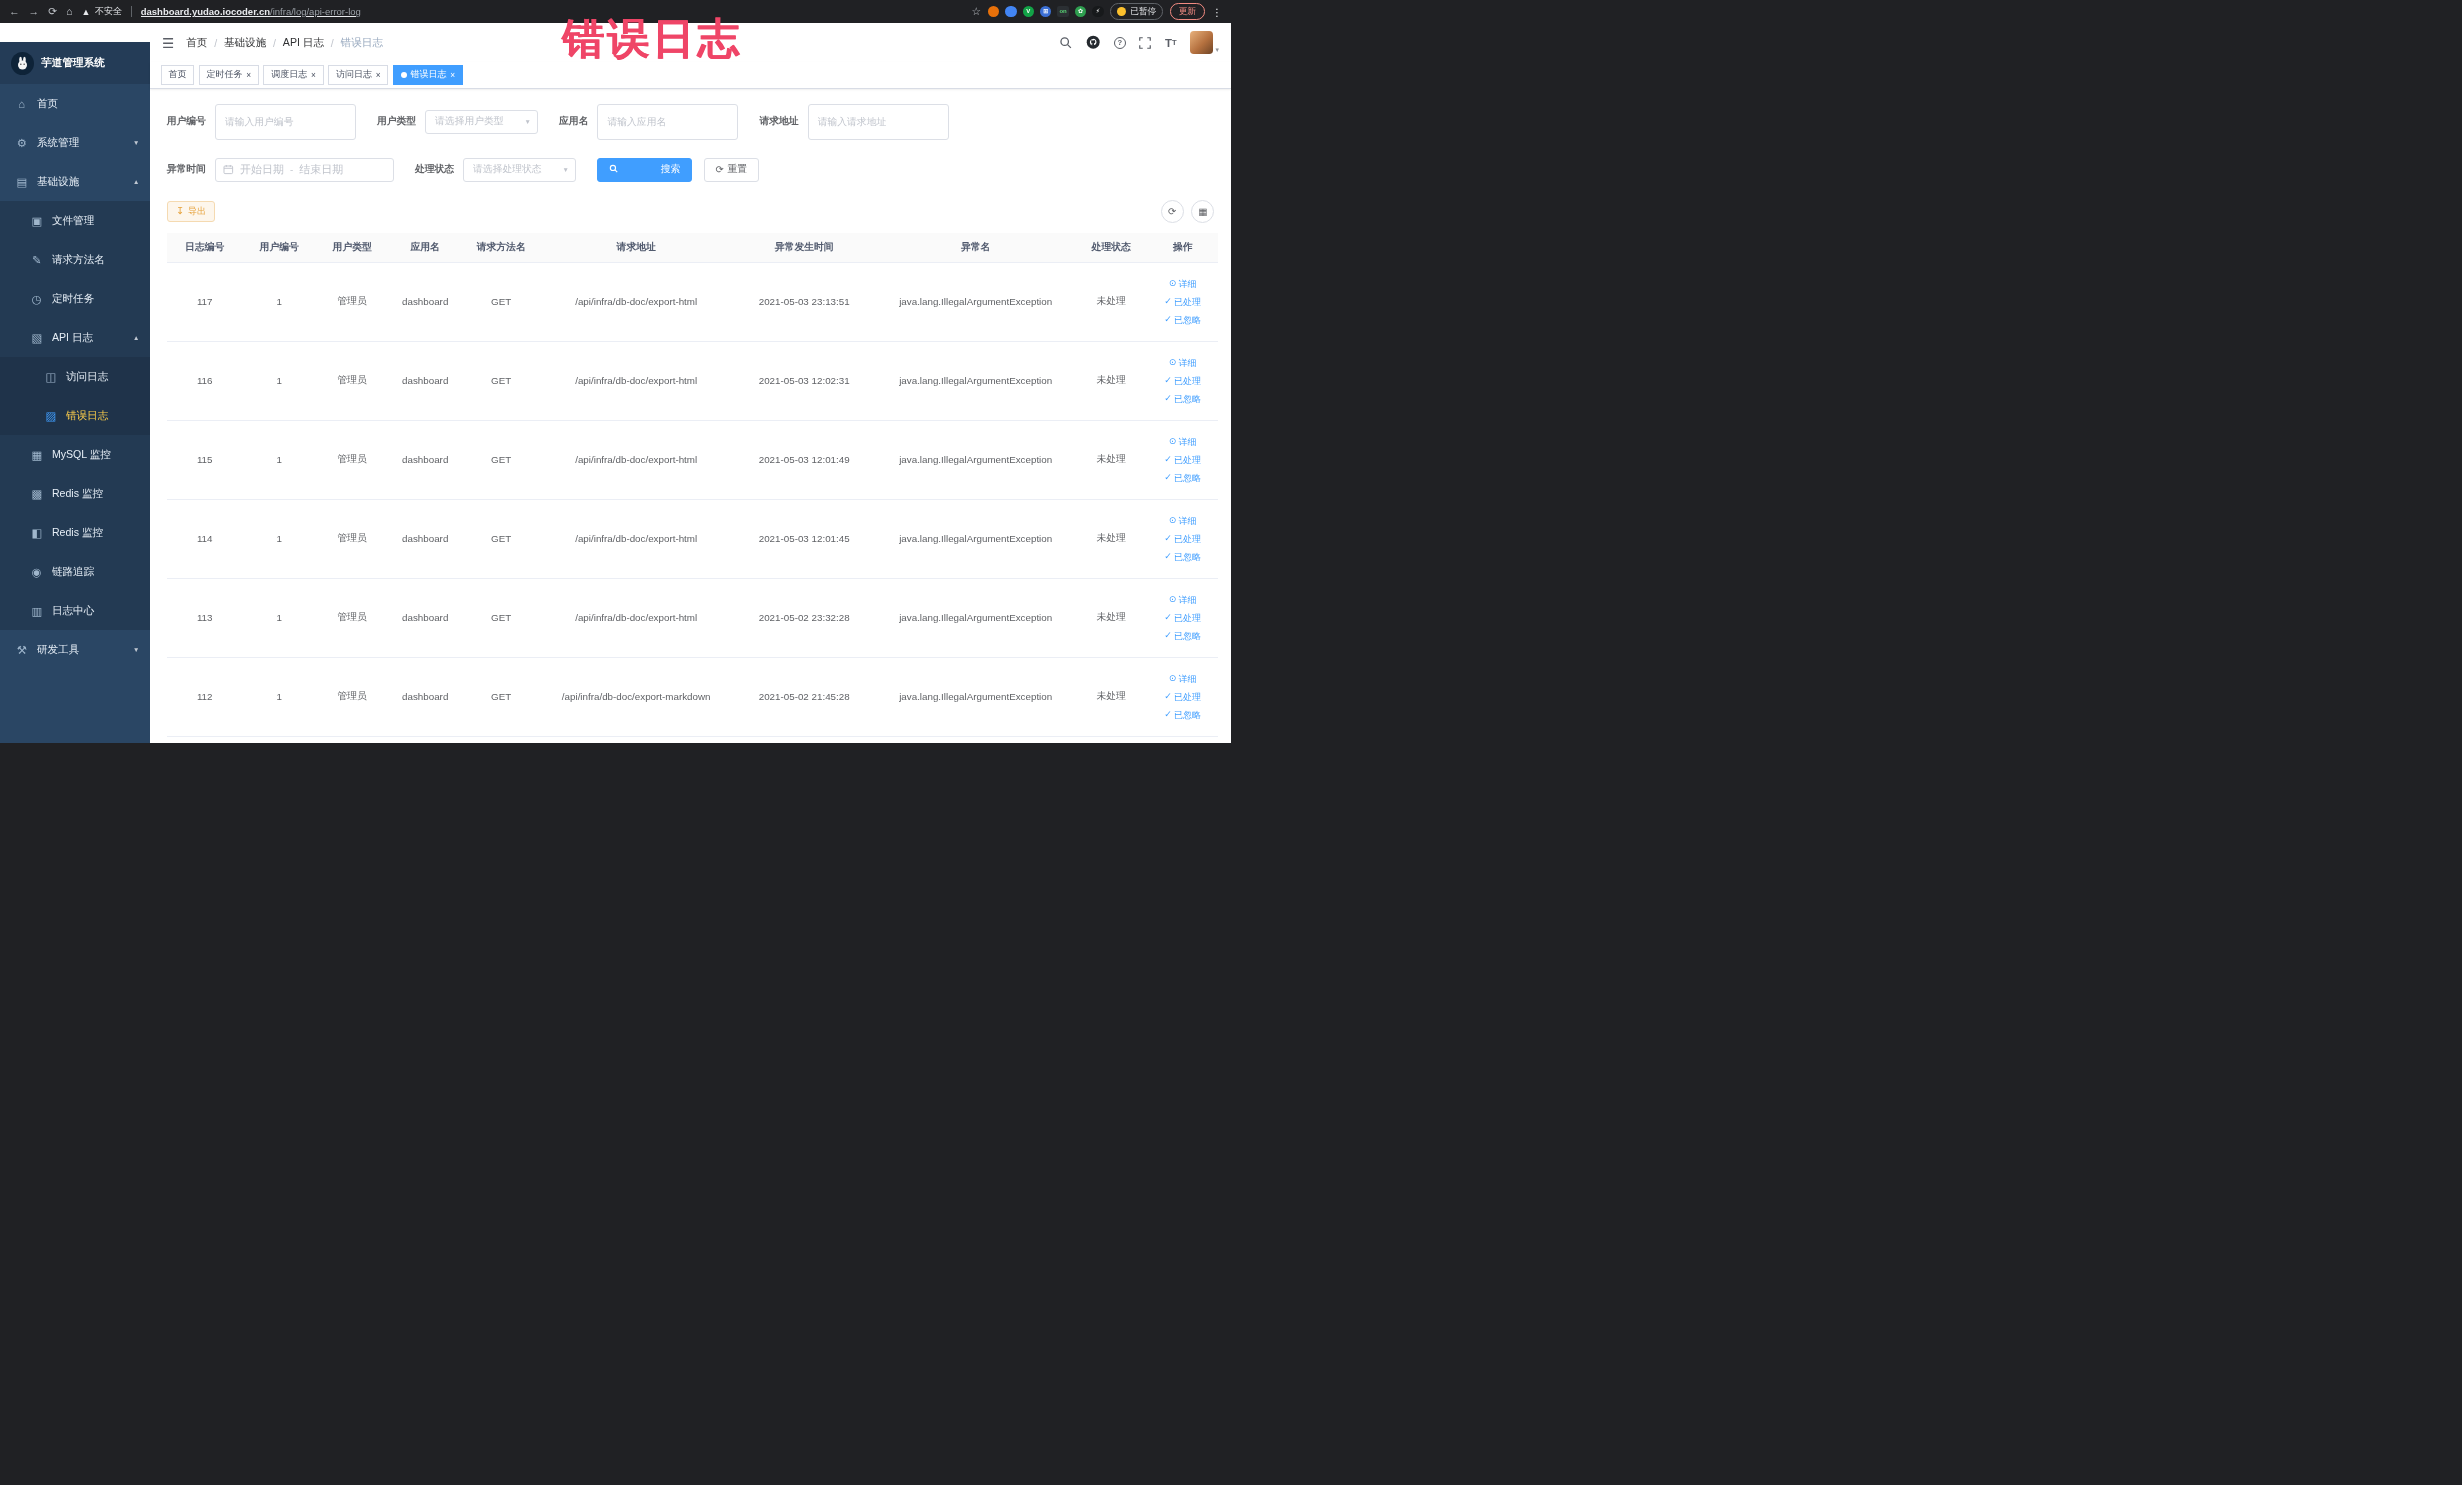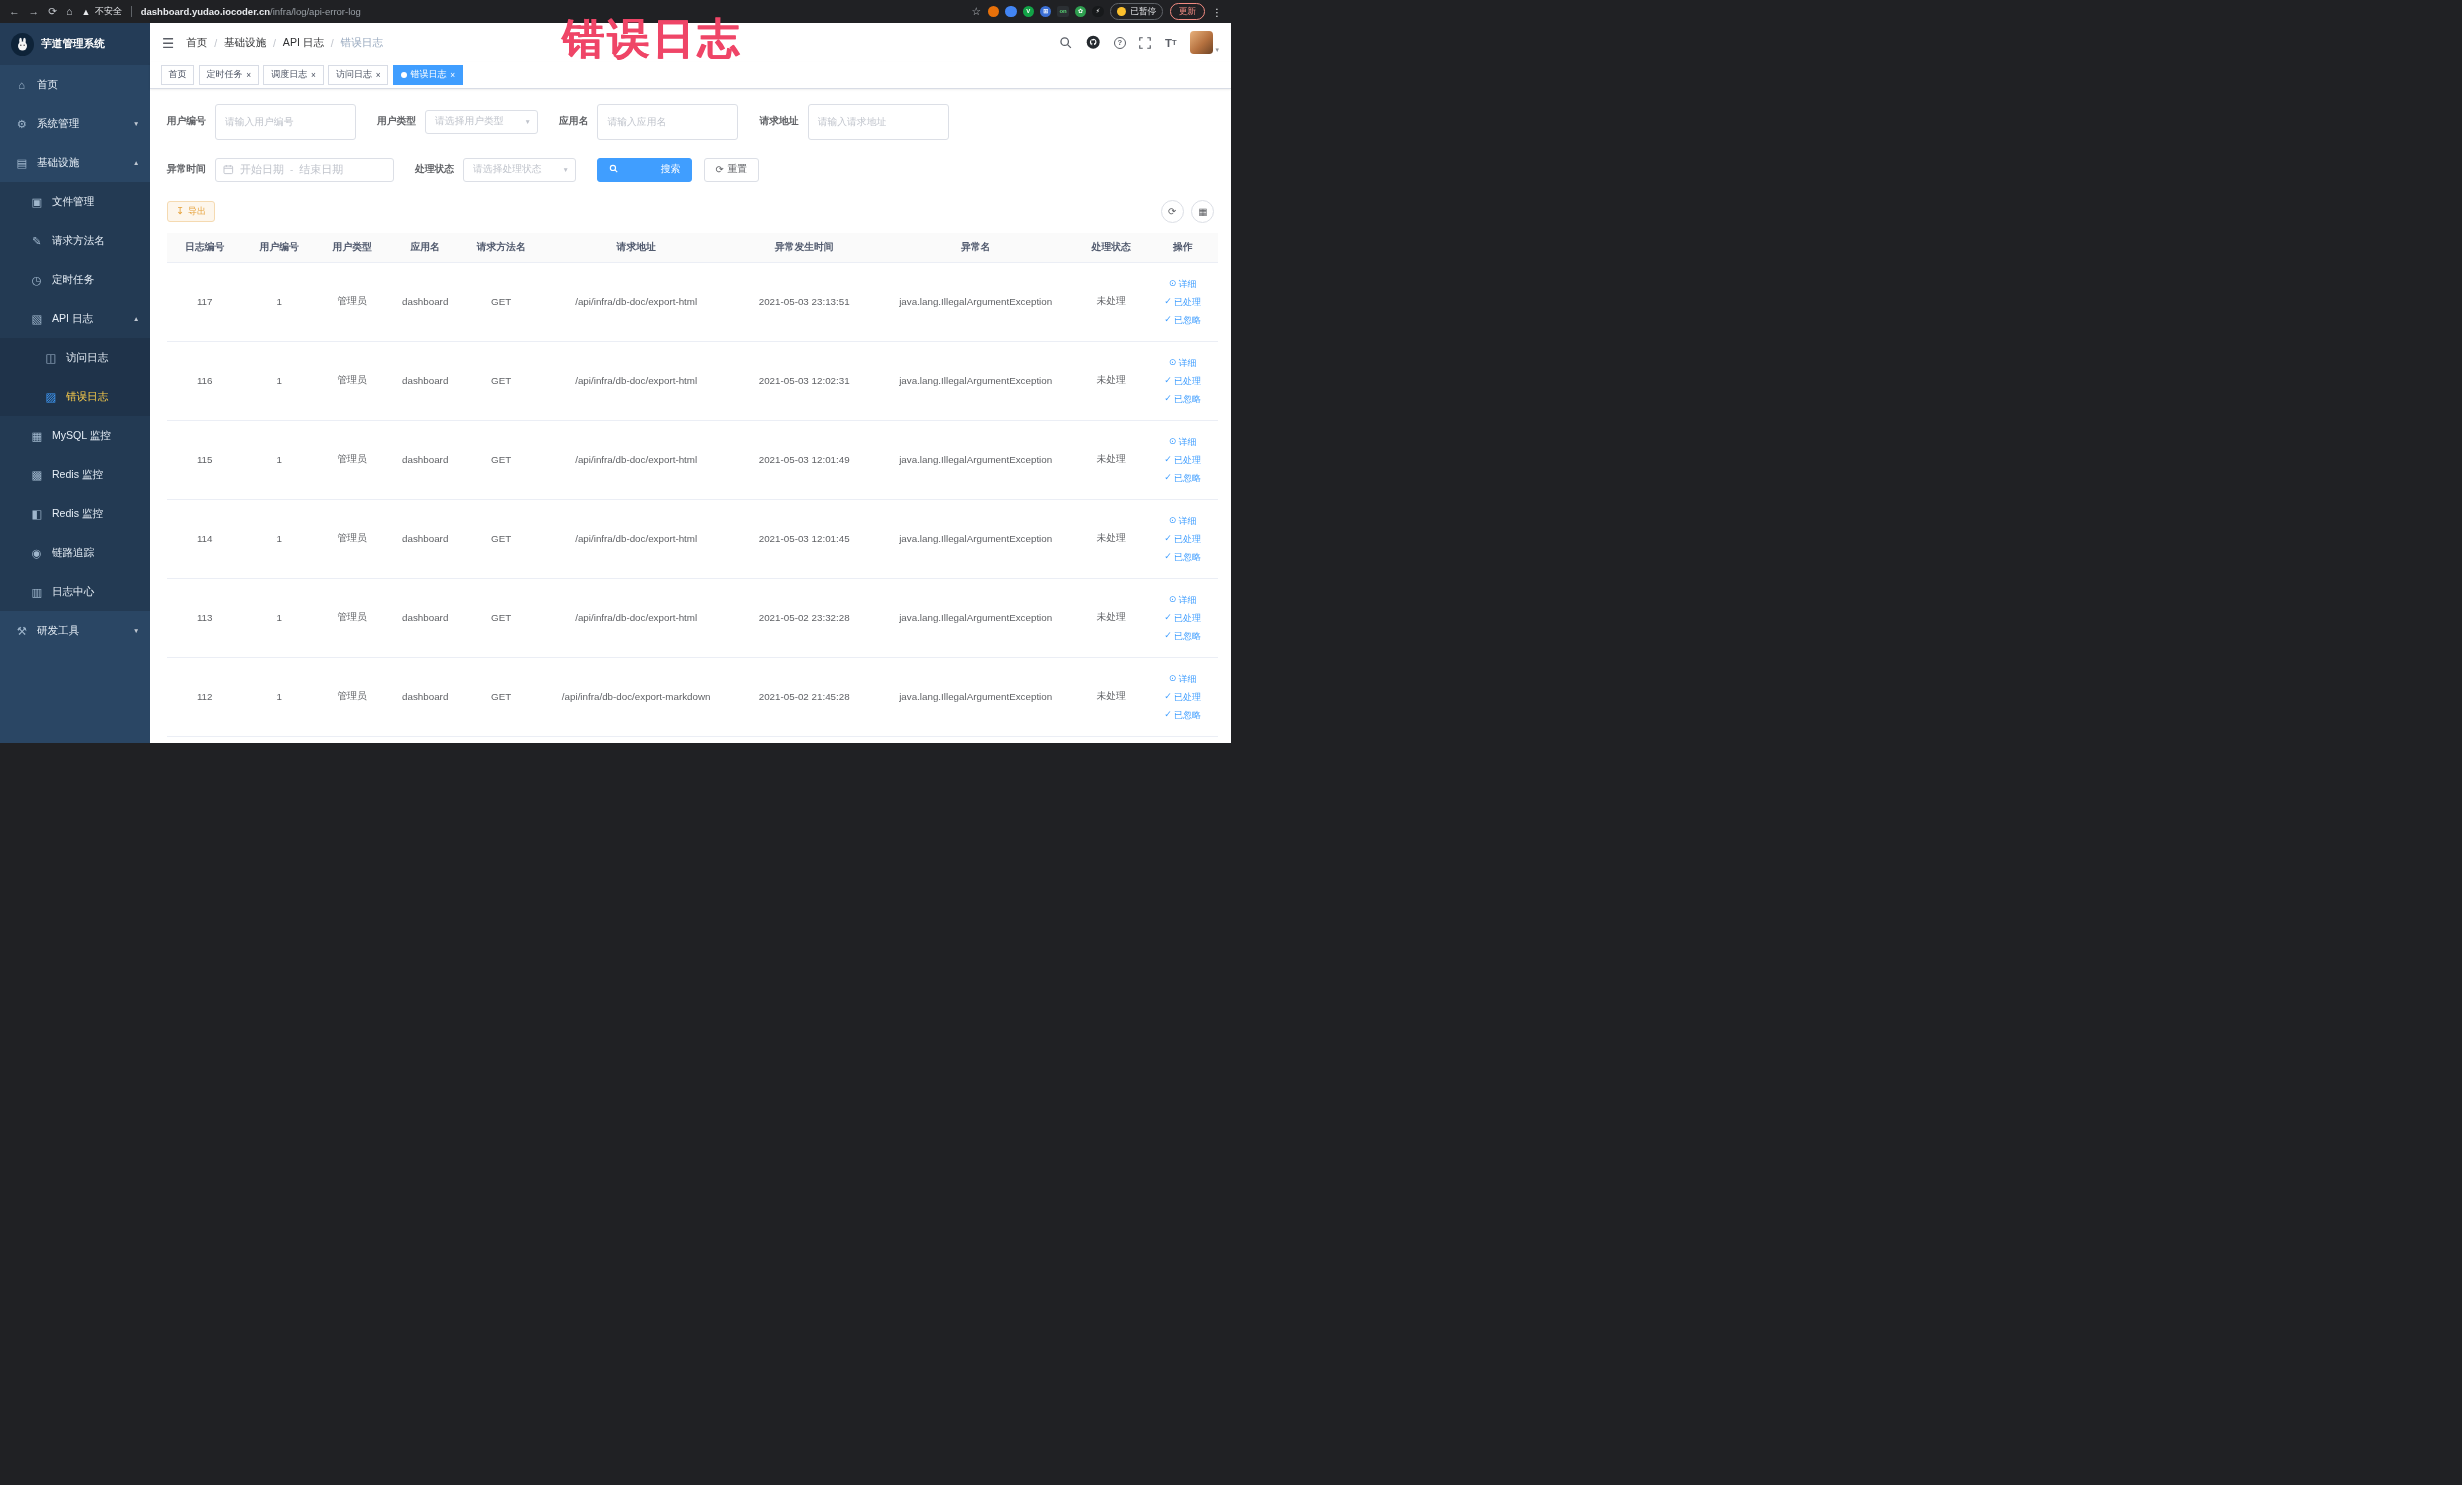--- a/index.html
+++ b/index.html
@@ -5,33 +5,33 @@
 *{margin:0;padding:0;box-sizing:border-box;}
 body{font-family:"Liberation Sans","DejaVu Sans",sans-serif;background:#202124;}
 #screen{width:1231px;height:743px;position:relative;overflow:hidden;background:#fff;}
 
 
 .browser-bar{height:23px;background:#202124;display:flex;align-items:center;padding:0 9px;gap:9px;color:#e8eaed;}
 .bicon{color:#bdc1c6;font-size:10.6px;line-height:1;cursor:pointer;}
 .security{display:flex;align-items:center;gap:4.5px;font-size:9px;color:#e8eaed;cursor:pointer;}
 .warn-tri{font-size:9px;color:#e8eaed;}
 .bar-divider{width:0.8px;height:10.6px;background:#5f6368;}
-.url-box{flex:1;font-size:9.5px;display:flex;align-items:flex-start;white-space:nowrap;overflow:hidden;cursor:text;}
+.url-box{flex:1;font-size:9.5px;display:flex;align-items:flex-start;white-space:nowrap;overflow:hidden;cursor:text;text-decoration:underline;}
 .url-domain{color:#e8eaed;font-weight:bold;}
 .url-path{color:#9aa0a6;}
 .browser-right{display:flex;align-items:center;gap:6.8px;}
 .ext-icon{width:11.4px;height:11.4px;display:flex;align-items:center;justify-content:center;font-size:6px;font-weight:bold;cursor:pointer;line-height:1;}
 .paused-badge{display:flex;align-items:center;gap:3.8px;border:0.8px solid #5f6368;border-radius:8.3px;padding:1.5px 6px;font-size:8.7px;cursor:pointer;}
 .smiley{width:9px;height:9px;border-radius:50%;background:#fbc02d;}
 .update-pill{border:0.8px solid #f28b82;color:#f28b82;border-radius:8.3px;padding:1.5px 7.6px;font-size:8.7px;cursor:pointer;}
 .menu-dots{color:#e8eaed;font-size:10.6px;cursor:pointer;}
 
 
 .app{display:flex;height:721px;}
-.sidebar{width:150px;background:#2a4664;flex-shrink:0;display:flex;flex-direction:column;overflow:hidden;}
+.sidebar{width:150px;background:#2a4664;flex-shrink:0;display:flex;flex-direction:column;overflow:hidden;margin-top:19px;}
 .logo-row{height:42px;display:flex;align-items:center;gap:7.6px;padding-left:10.6px;background:#243c57;}
 .logo-img{width:23px;height:23px;border-radius:50%;background:#0e2338;display:flex;align-items:center;justify-content:center;flex-shrink:0;}
 .logo-title{color:#fff;font-weight:bold;font-size:10.6px;white-space:nowrap;}
 .menu-item{height:39px;display:flex;align-items:center;padding-left:15px;font-size:10.6px;cursor:pointer;color:#e6eef6;position:relative;white-space:nowrap;}
 .menu-item .mi-icon{width:13.6px;margin-right:8.3px;color:#9fb6cc;font-size:11.4px;text-align:center;flex-shrink:0;}
 .menu-item.level2{padding-left:30px;background:rgba(0,0,0,0.16);}
 .menu-item.level3{padding-left:44px;background:rgba(0,0,0,0.26);}
 .menu-item.active{color:#ffd04b;}
 .menu-item.active .mi-icon{color:#409eff;}
 .mi-arrow{position:absolute;right:12px;font-size:7.6px;color:#c0c8d2;}

